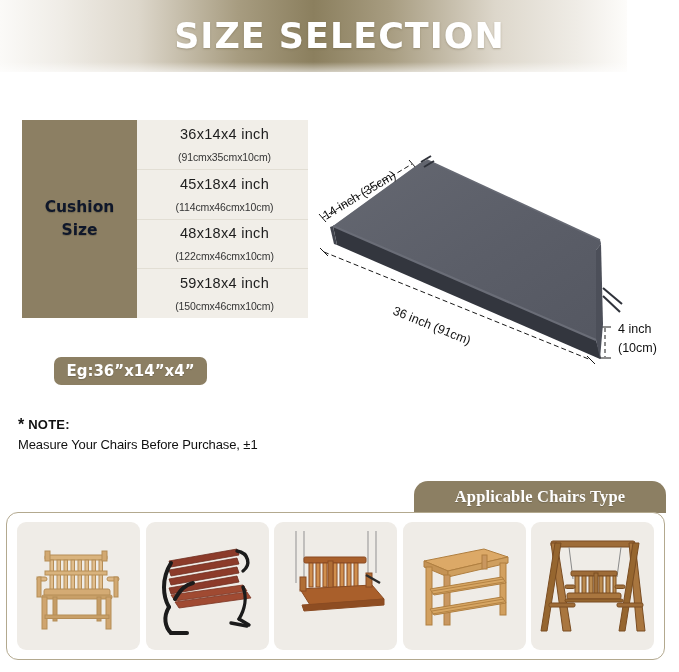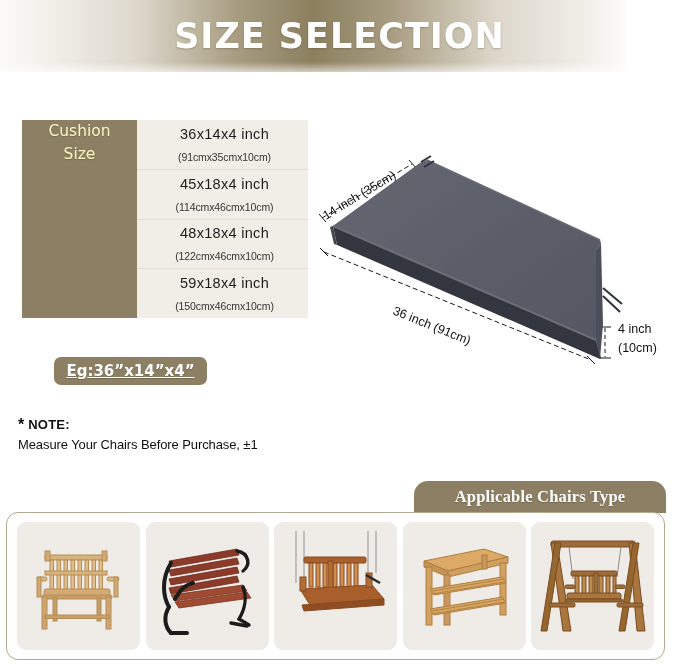--- a/index.html
+++ b/index.html
@@ -44,23 +44,23 @@
   
   .size-table{
     position:absolute;left:22px;top:120px;
     width:286px;height:198px;
     display:flex;
   }
   .st-label{
     width:115px;
     background:#8c7f63;
     display:flex;flex-direction:column;
-    align-items:center;
-    color:#fef9c3;
-    font-weight:normal;
+    align-items:center;justify-content:center;
+    color:#0f172a;
+    font-weight:bold;
     font-size:15.5px;
     line-height:23px;
     font-family:"DejaVu Sans", sans-serif;
     text-shadow:0 1px 1px rgba(0,0,0,.18);
   }
   .st-rows{flex:1;display:flex;flex-direction:column;}
   .st-row{
     flex:1;
     background:#f1eee8;
     border-bottom:1px solid #e2ded4;
@@ -87,21 +87,20 @@
     position:absolute;left:54px;top:357px;
     width:153px;height:28px;
     background:#8c7f63;
     border-radius:7px;
     color:#ffffff;
     font-weight:bold;
     font-size:15px;
     display:flex;align-items:center;justify-content:center;
     font-family:"DejaVu Sans", sans-serif;
     text-shadow:0 1px 1px rgba(0,0,0,.18);
-    text-decoration:underline;
   }
 
   
   .note{
     position:absolute;left:18px;top:416px;width:300px;
   }
   .note-head{
     font-size:13px;font-weight:bold;color:#111;
     letter-spacing:.2px;
   }

